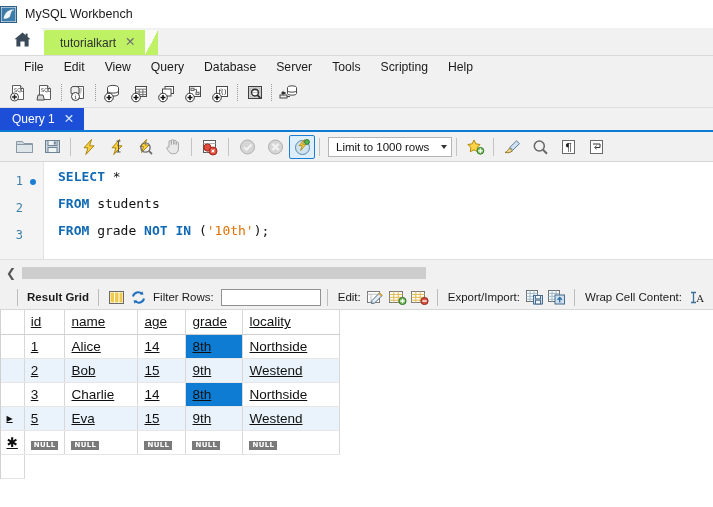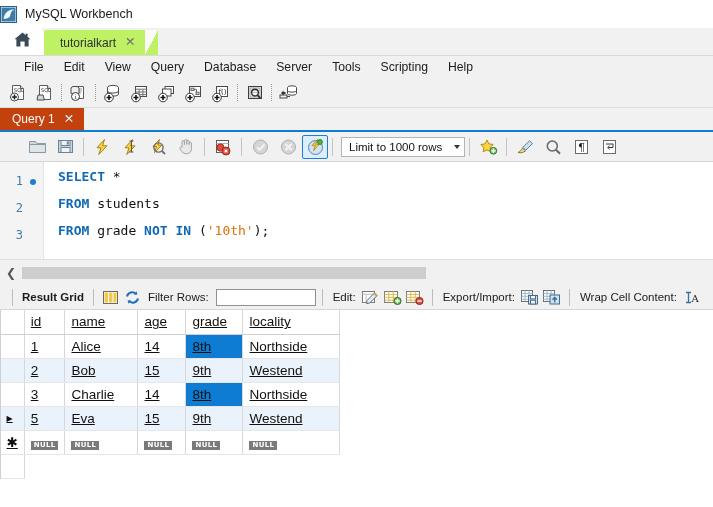--- a/index.html
+++ b/index.html
@@ -61,29 +61,29 @@
   }
   .tb-ico { width:27px; height:26px; display:flex; align-items:center; justify-content:center; cursor:pointer; }
   .tb-sep { width:1px; height:17px; margin:0 3px; border-left: 1px dotted #9a9a9a; }
 
   
   .querytabrow {
     height: 24px; background:#f1f1f1; display:flex; align-items:stretch;
     border-bottom: 2px solid #0f7cd4;
   }
   .query-tab {
-    background:#c2410c; color:#fff; display:flex; align-items:center;
+    background:#1d4ed8; color:#fff; display:flex; align-items:center;
     padding: 0 10px 0 12px; gap:9px; font-size:12px;
   }
   .query-tab .tab-close { color:#cfe6fa; }
 
   
   .edtoolbar {
     height: 30px; background:#f1f1f1; display:flex; align-items:center;
-    padding-left: 23px; gap:0px; border-bottom:1px solid #d6d6d6;
+    padding-left: 10px; gap:0px; border-bottom:1px solid #d6d6d6;
   }
   .ed-ico { width:28px; height:26px; display:flex; align-items:center; justify-content:center; cursor:pointer; }
   .ed-ico.sel { background:#ddeefc; border:1px solid #1a7fd4; border-radius:2px; width:26px; height:24px; }
   .ed-sep { width:1px; height:18px; margin:0 4px; border-left:1px solid #c4c4c4; }
   .limit-box {
     height:20px; min-width:124px; background:#fff; border:1px solid #b4b4b4;
     display:flex; align-items:center; justify-content:space-between;
     padding:0 4px 0 7px; margin-left:4px; font-size:11.5px; color:#111;
   }
   .limit-caret { width:0;height:0;border-left:3.5px solid transparent;border-right:3.5px solid transparent;border-top:4px solid #333; }
@@ -116,20 +116,21 @@
   }
   .collapse-arrow { width:22px; text-align:center; font-size:12px; color:#555; cursor:pointer; }
   .hscroll { flex:1; height:12px; background:#f0f0f0; position:relative; margin-right:287px; }
   .hscroll-thumb { position:absolute; left:0; top:0; height:12px; width:100%; background:#cdcdcd; }
 
   
   .gridtoolbar {
     height:25px; background:#f1f1f1; display:flex; align-items:center;
     padding-left:6px; font-size:11.5px; color:#1b1b1b;
     border-bottom:1px solid #d6d6d6;
+    justify-content:center;
   }
   .gt-sep { width:1px; height:17px; margin:0 6px; border-left:1px solid #bdbdbd; }
   .gt-label { font-weight:bold; padding:0 3px; }
   .gt-plain { padding:0 4px; }
   .gt-ico { width:22px; height:21px; display:flex; align-items:center; justify-content:center; cursor:pointer; }
   .filter-input {
     width:100px; height:17px; background:#fff; border:1px solid #919191;
     margin-left:3px;
   }
 

